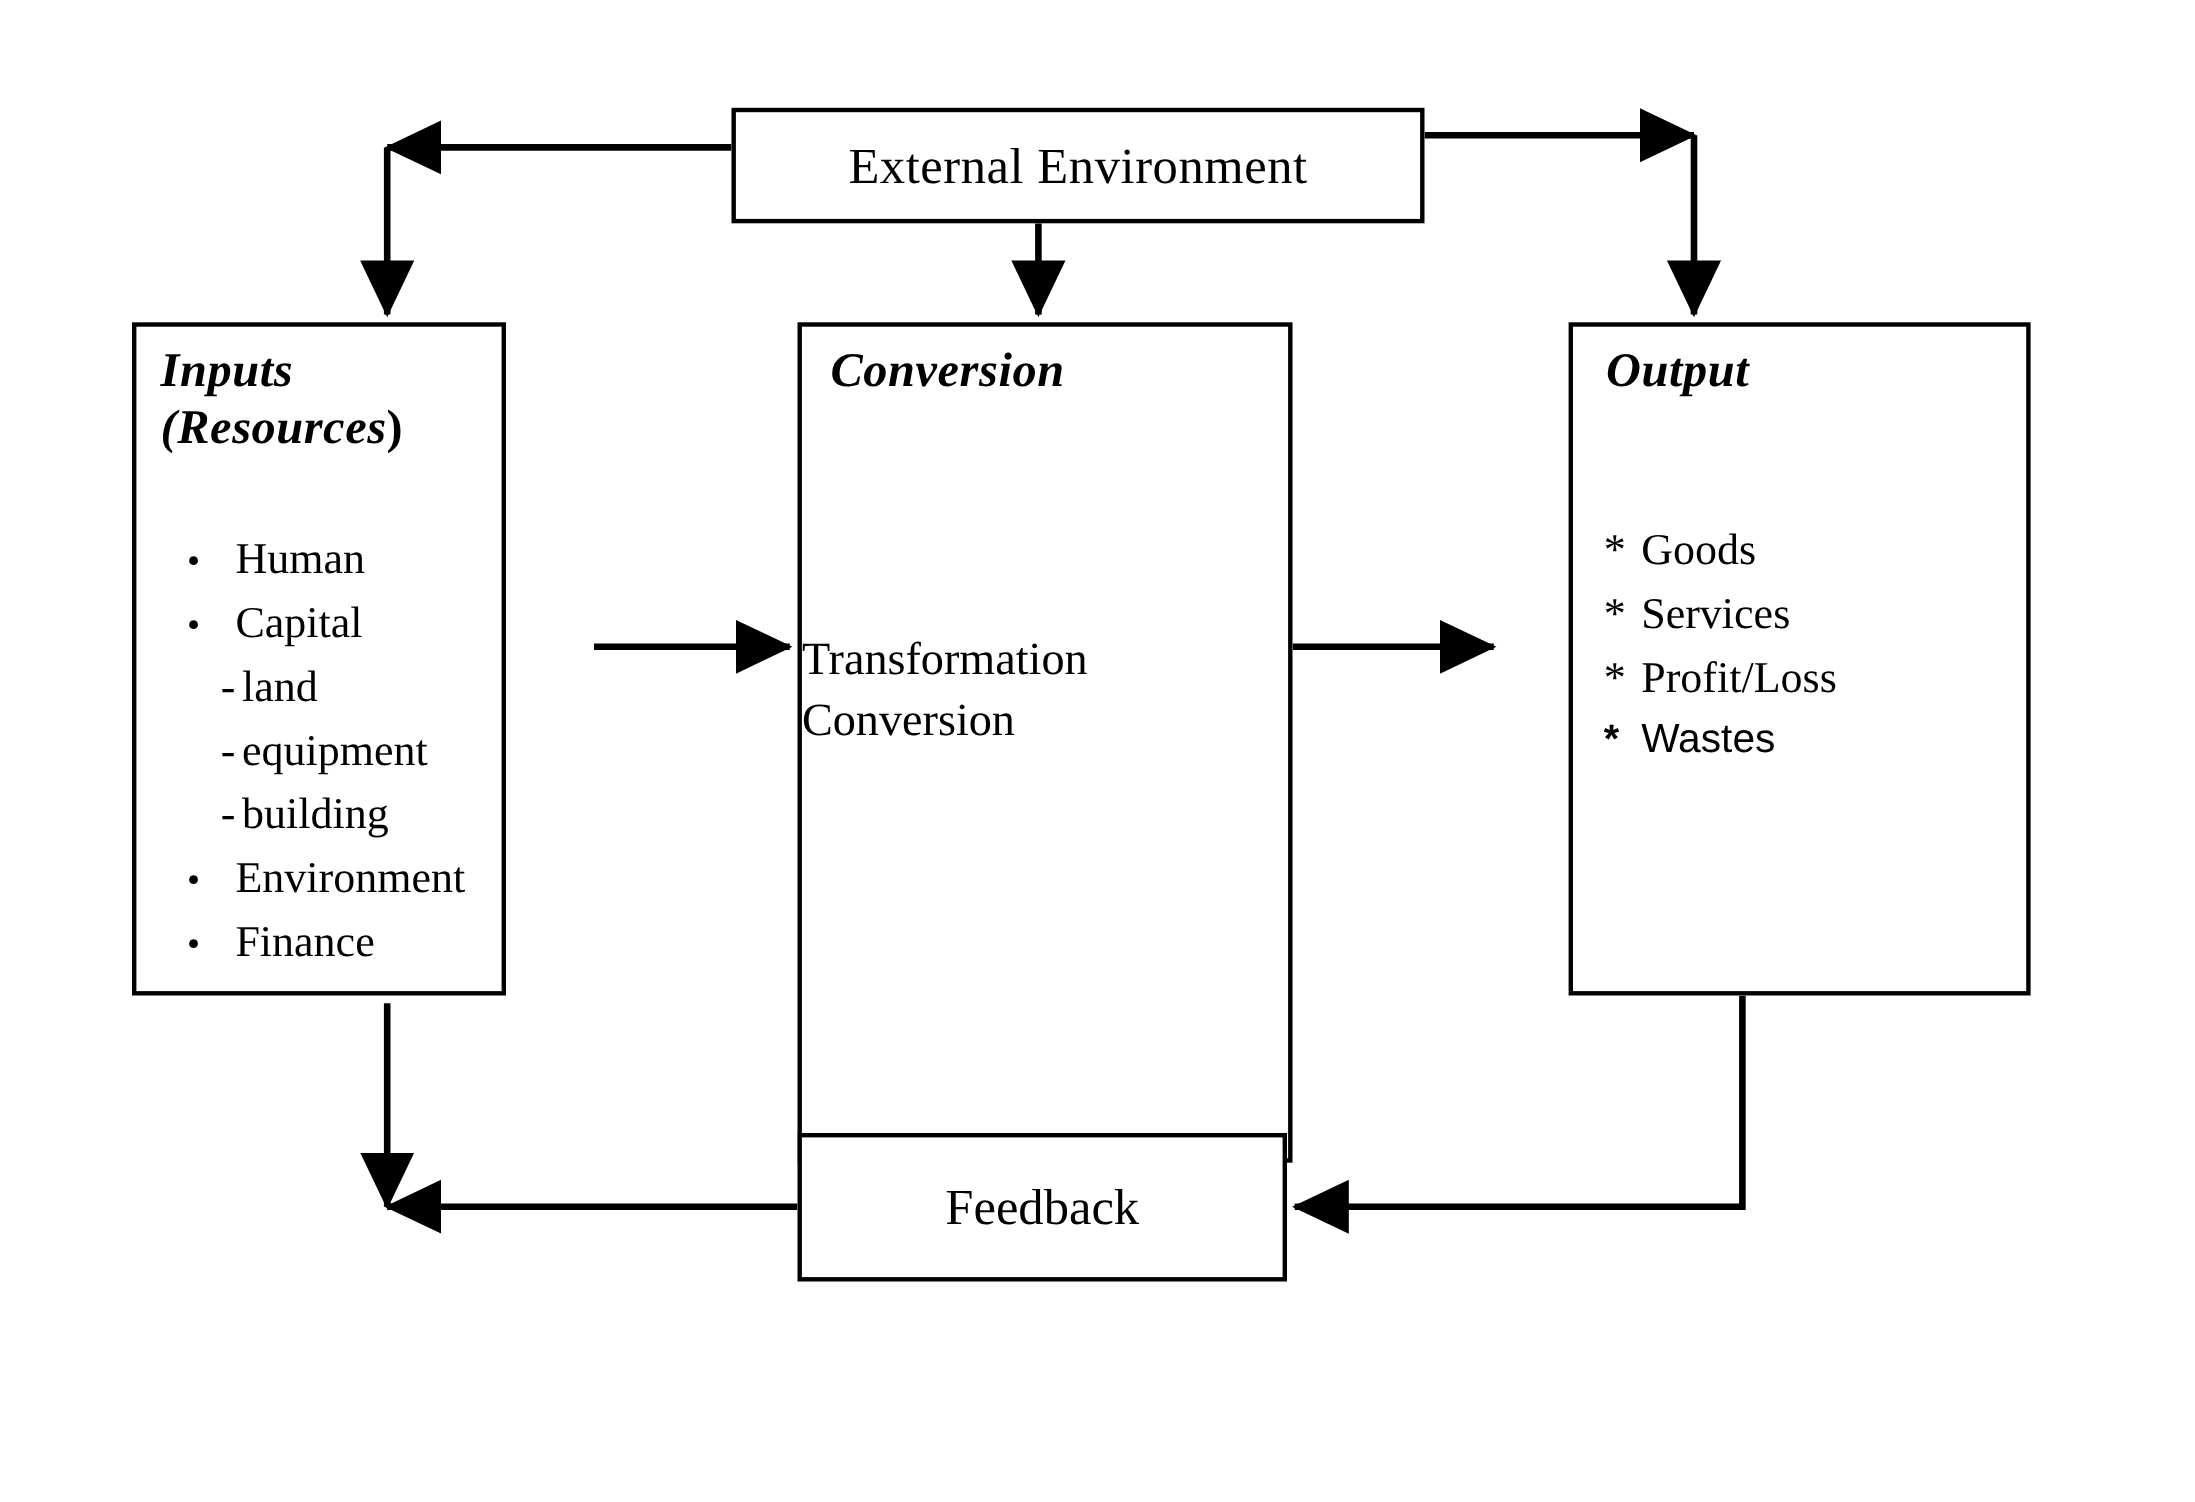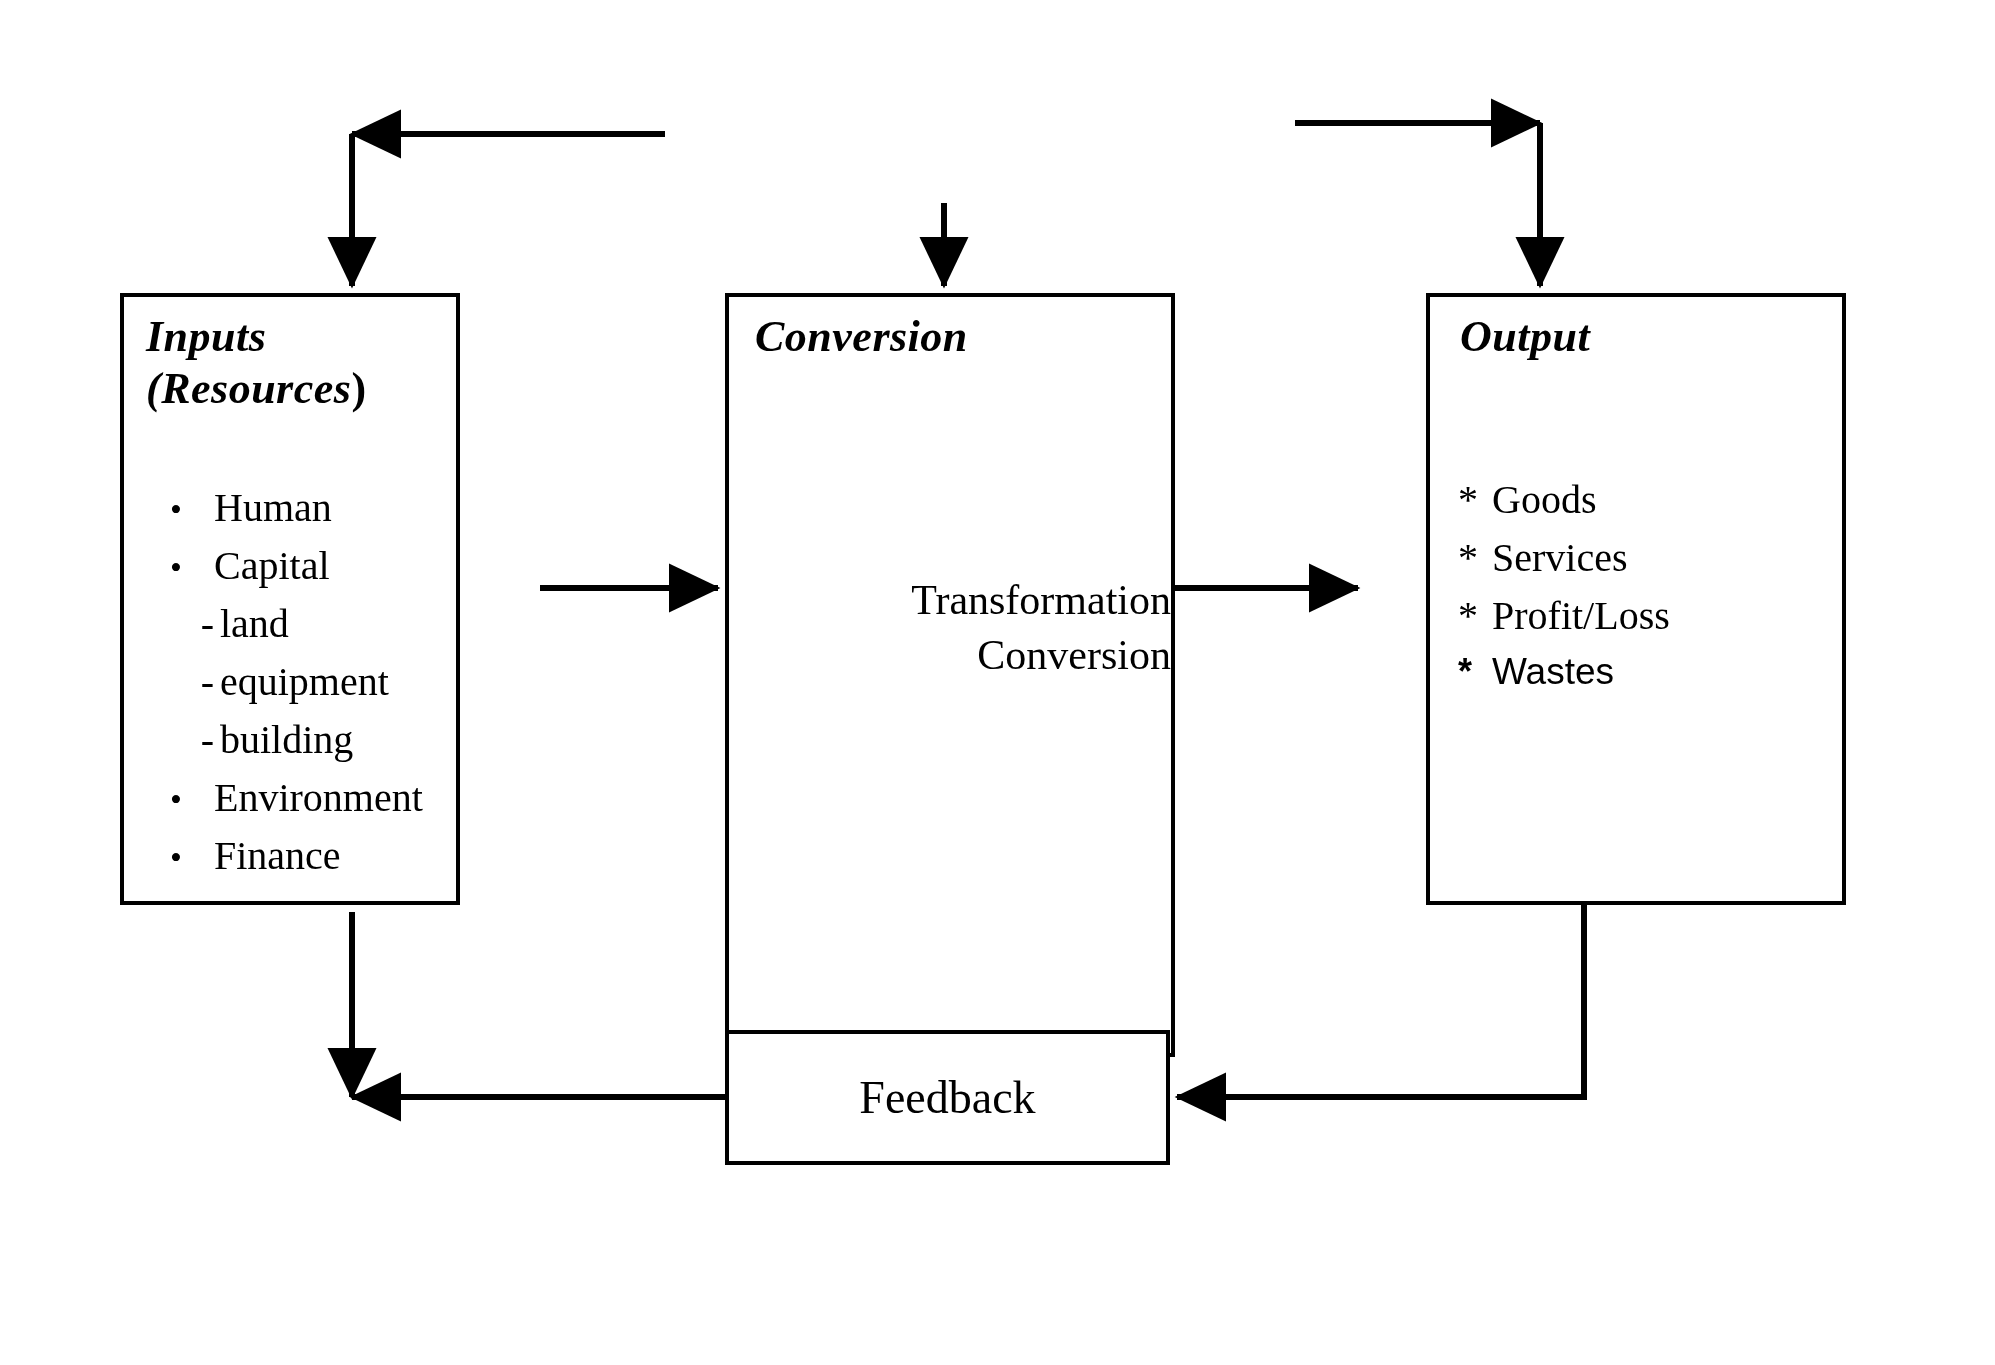--- a/index.html
+++ b/index.html
@@ -25,21 +25,21 @@
   .blist .row{display:flex;align-items:baseline;height:58px;}
   .blist .bullet{width:76px;text-align:center;font-size:34px;line-height:1;
     padding-top:4px;flex:0 0 76px;}
   .blist .dash{width:76px;text-align:right;padding-right:6px;font-size:40px;flex:0 0 76px;}
   .blist .txt{white-space:nowrap;}
 
   
   #conversion{left:725px;top:293px;width:450px;height:764px;}
   #conversion .hdr{position:absolute;left:26px;top:14px;font-weight:bold;font-style:italic;
     font-size:44px;letter-spacing:.5px;}
-  #conversion .body{position:absolute;left:16px;right:0;top:276px;text-align:right;
+  #conversion .body{position:absolute;left:0;right:0;top:276px;text-align:left;
     font-size:42px;line-height:1.30;}
 
   
   #output{left:1426px;top:293px;width:420px;height:612px;}
   #output .hdr{position:absolute;left:30px;top:14px;font-weight:bold;font-style:italic;
     font-size:44px;letter-spacing:.5px;}
   .slist{position:absolute;left:28px;top:180px;font-size:40px;line-height:1.16;}
   .slist .row{display:flex;align-items:baseline;height:58px;}
   .slist .star{width:34px;flex:0 0 34px;font-size:40px;}
   .slist .txt{white-space:nowrap;}
@@ -90,20 +90,23 @@
 
       <path d="M913,935 L913,1023" marker-end="url(#ahD)"></path>
 
       <path d="M1584,905 L1584,1097 L1177,1097" marker-end="url(#ahL)"></path>
 
       <path d="M725,1097 L352,1097" marker-end="url(#ahL)"></path>
       <path d="M352,1097 L352,912" marker-end="url(#ahD)" transform="rotate(180 352 1004.5)"></path>
     </g>
   </svg>
 
+  <div class="box" id="ext-env">
+    <span class="lbl">External Environment</span>
+  </div>
 
   <div class="box" id="inputs">
     <div class="hdr">
       <div>Inputs</div>
       <div>
         <span>(Resources</span><span class="paren">)</span>
       </div>
     </div>
 
     <div class="blist">

